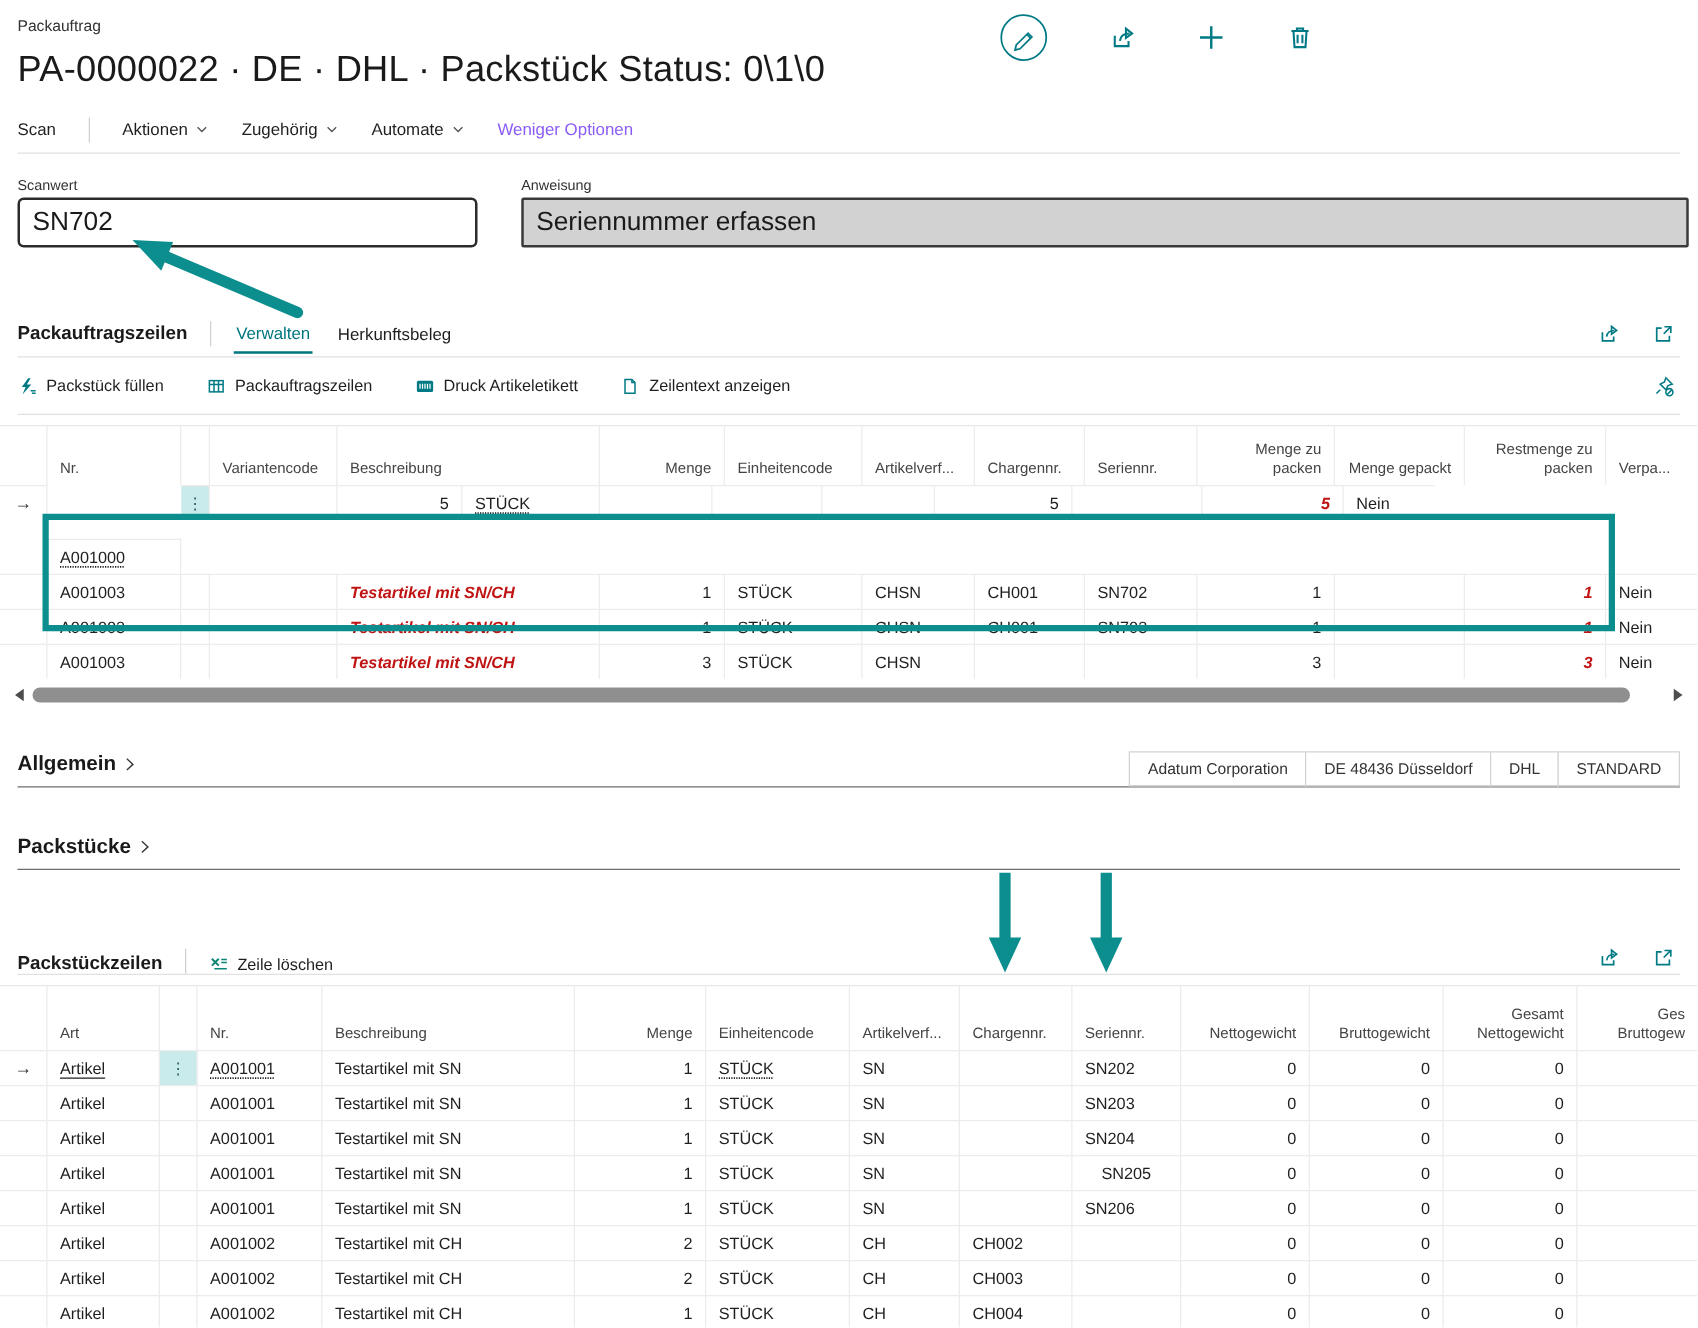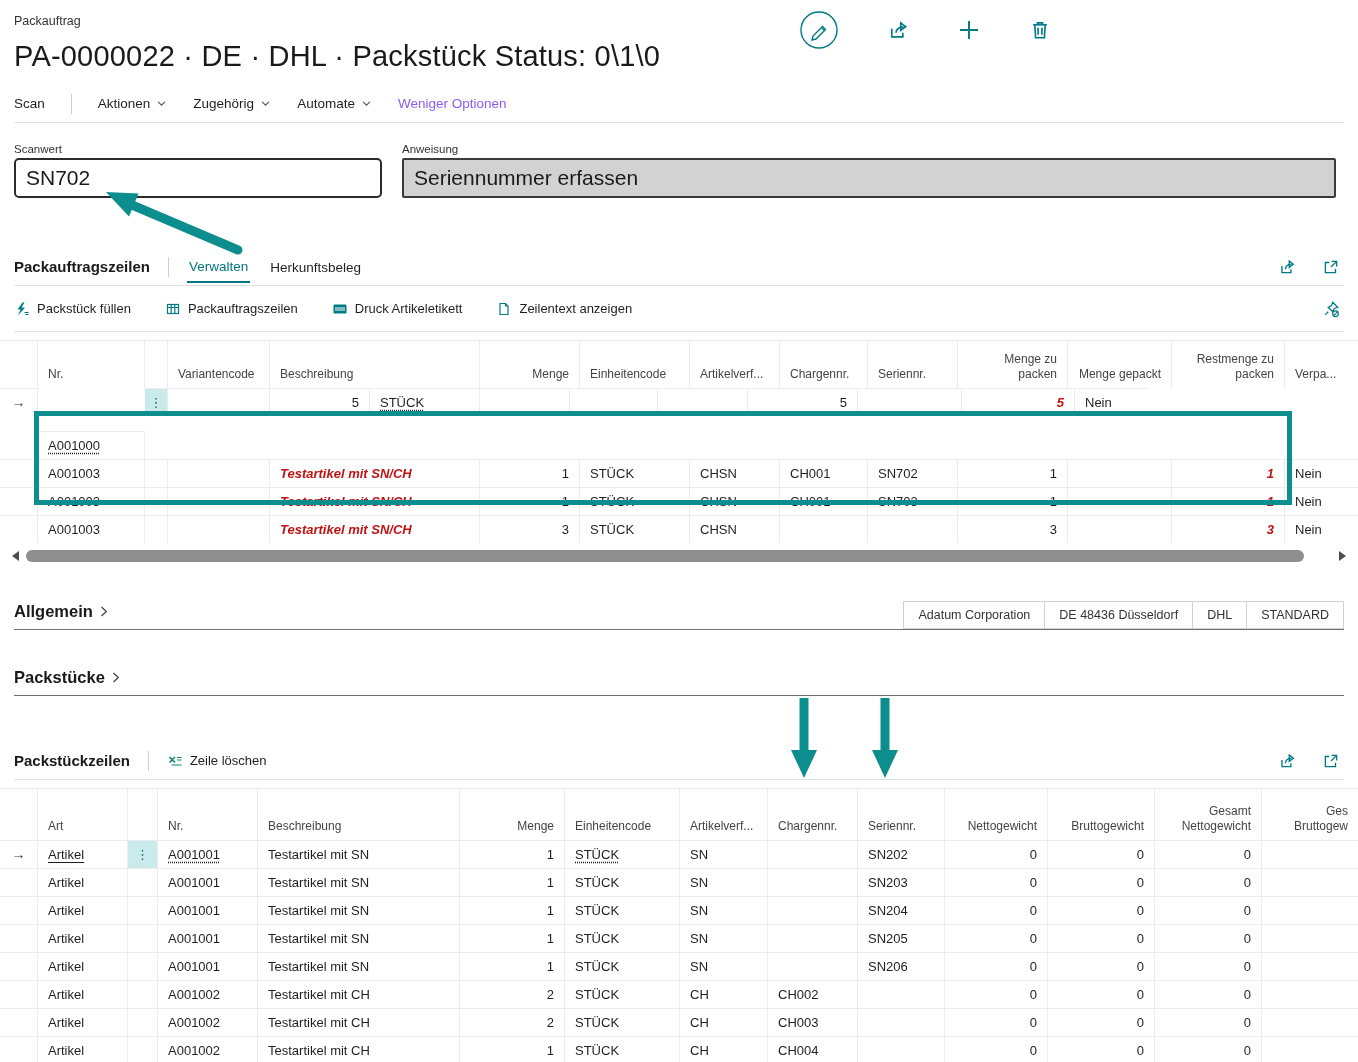--- a/index.html
+++ b/index.html
@@ -12,21 +12,21 @@
   .caption { padding:14px 14px 0; font-size:12.5px; color:#333; }
   .top-actions { position:absolute; top:6px; left:795px; display:flex; align-items:center; gap:40px; }
   .icon-btn { background:none; border:none; padding:4px; cursor:pointer; display:flex; align-items:center; }
   .page-title { padding:12px 14px 4px; font-size:29px; font-weight:300; color:#1a1a1a; letter-spacing:.2px; }
   
   .menubar { display:flex; align-items:center; gap:26px; margin:8px 14px 0; height:38px; border-bottom:1px solid #e1e1e1; font-size:13.5px; }
   .menu-item { display:flex; align-items:center; gap:6px; color:#1f1f1f; cursor:pointer; }
   .menu-sep { width:1px; height:20px; background:#d0d0d0; }
   .menu-more { color:#8b5cf6; cursor:pointer; }
   
-  .fields { display:flex; gap:20px; padding:20px 14px 0; position:relative; }
+  .fields { display:flex; gap:35px; padding:20px 14px 0; position:relative; }
   .field label { display:block; font-size:11.5px; color:#333; margin-bottom:3px; }
   .scan-input {
     width:368px; height:40px; border:2px solid #2b2b2b; border-radius:5px;
     font-family:inherit; font-size:21px; color:#1a1a1a; padding:0 10px; outline:none;
   }
   .instr-box {
     width:934px; height:40px; background:#d2d2d2; border:2px solid #3a3a3a; border-radius:2px;
     font-size:21px; color:#1a1a1a; padding:0 10px; display:flex; align-items:center;
   }
   
@@ -65,21 +65,21 @@
   .sb-arrow { width:0; height:0; border-style:solid; cursor:pointer; }
   .sb-left  { border-width:5px 7px 5px 0; border-color:transparent #4d4d4d transparent transparent; }
   .sb-right { border-width:5px 0 5px 7px; border-color:transparent transparent transparent #4d4d4d; }
   .sb-track { flex:1; height:12px; position:relative; }
   .sb-thumb { position:absolute; top:0; left:0; height:12px; border-radius:6px; background:#8f8f8f; cursor:pointer; }
   
   .fast { display:flex; justify-content:space-between; align-items:flex-end; margin:38px 14px 0; border-bottom:1px solid #6e6e6e; }
   .fast-title { display:flex; align-items:center; gap:4px; font-size:16.5px; font-weight:700; color:#1a1a1a; padding-bottom:8px; cursor:pointer; }
   .chips { display:flex; }
   .chip { border:1px solid #d2d2d2; margin-left:-1px; height:28px; display:flex; align-items:center; padding:0 14px; font-size:12.5px; color:#333; cursor:pointer; background:#fff; }
-  .sec2-head { margin-top:46px; }
+  .sec2-head { margin-top:46px;align-items:flex-end; }
   
   .annot { position:absolute; pointer-events:none; }
 </style>
 </head>
 <body>
 
 <div class="page">
 
   <div class="caption">Packauftrag</div>
   <div class="top-actions">
@@ -441,21 +441,21 @@
         <div class="trow">
           <div class="td sel-cell" style="width: 38px;"></div>
           <div class="td" style="width: 90px;">Artikel</div>
           <div class="td menu-cell" style="width: 30px;"></div>
           <div class="td" style="width: 100px;">A001001</div>
           <div class="td" style="width: 202px;">Testartikel mit SN</div>
           <div class="td r" style="width: 105px;">1</div>
           <div class="td" style="width: 115px;">STÜCK</div>
           <div class="td" style="width: 88px;">SN</div>
           <div class="td" style="width: 90px;"></div>
-          <div class="td" style="width: 87px;">SN205</div>
+          <div class="td" style="width: 87px; text-align: center;">SN205</div>
           <div class="td r" style="width: 103px;">0</div>
           <div class="td r" style="width: 107px;">0</div>
           <div class="td r" style="width: 107px;">0</div>
           <div class="td r" style="width: 96px;"></div>
         </div>
         <div class="trow">
           <div class="td sel-cell" style="width: 38px;"></div>
           <div class="td" style="width: 90px;">Artikel</div>
           <div class="td menu-cell" style="width: 30px;"></div>
           <div class="td" style="width: 100px;">A001001</div>

